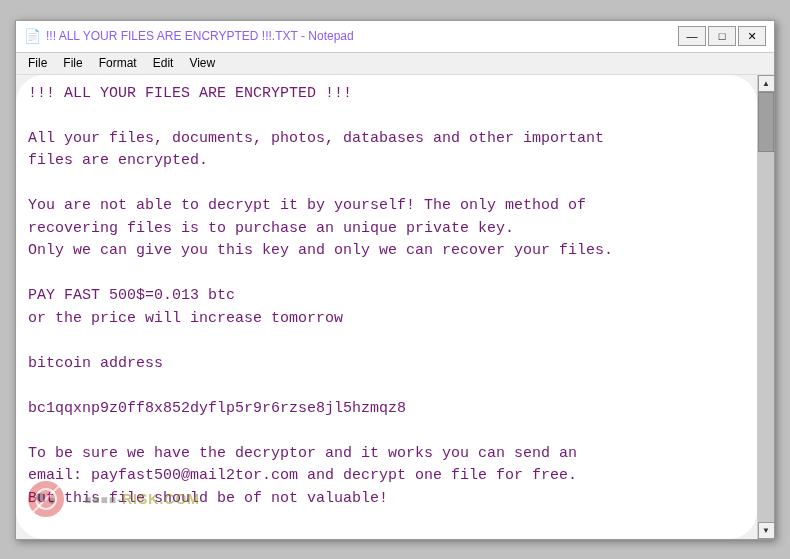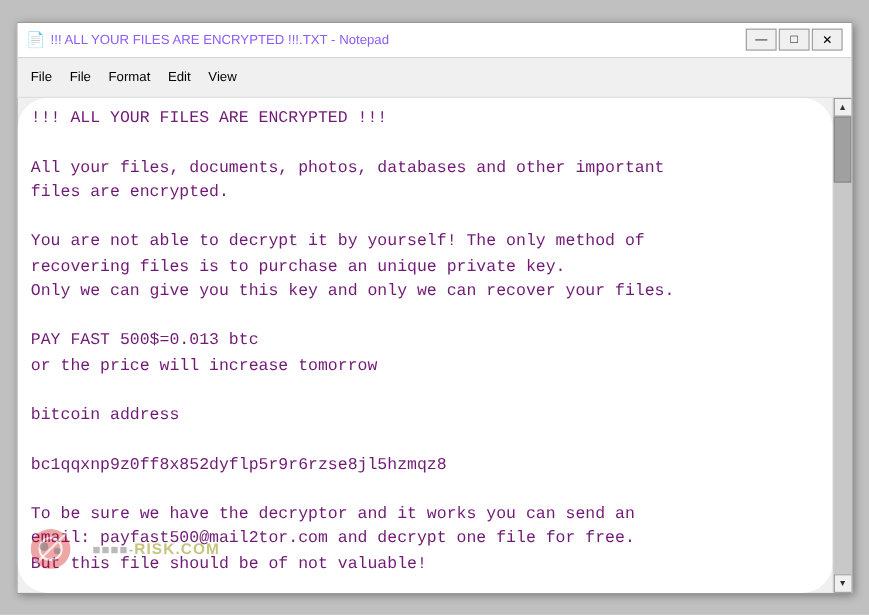--- a/index.html
+++ b/index.html
@@ -79,21 +79,21 @@
     .title-btn.close-btn {
       color: #000;
     }
 
     .menu-bar {
       background: #f0f0f0;
       padding: 2px 4px;
       display: flex;
       gap: 0;
       border-bottom: 1px solid #ddd;
-      height: 36px;
+      height: 22px;
       align-items: center;
     }
 
     .menu-item {
       padding: 2px 8px;
       font-size: 12px;
       cursor: pointer;
       color: #000;
     }
 

